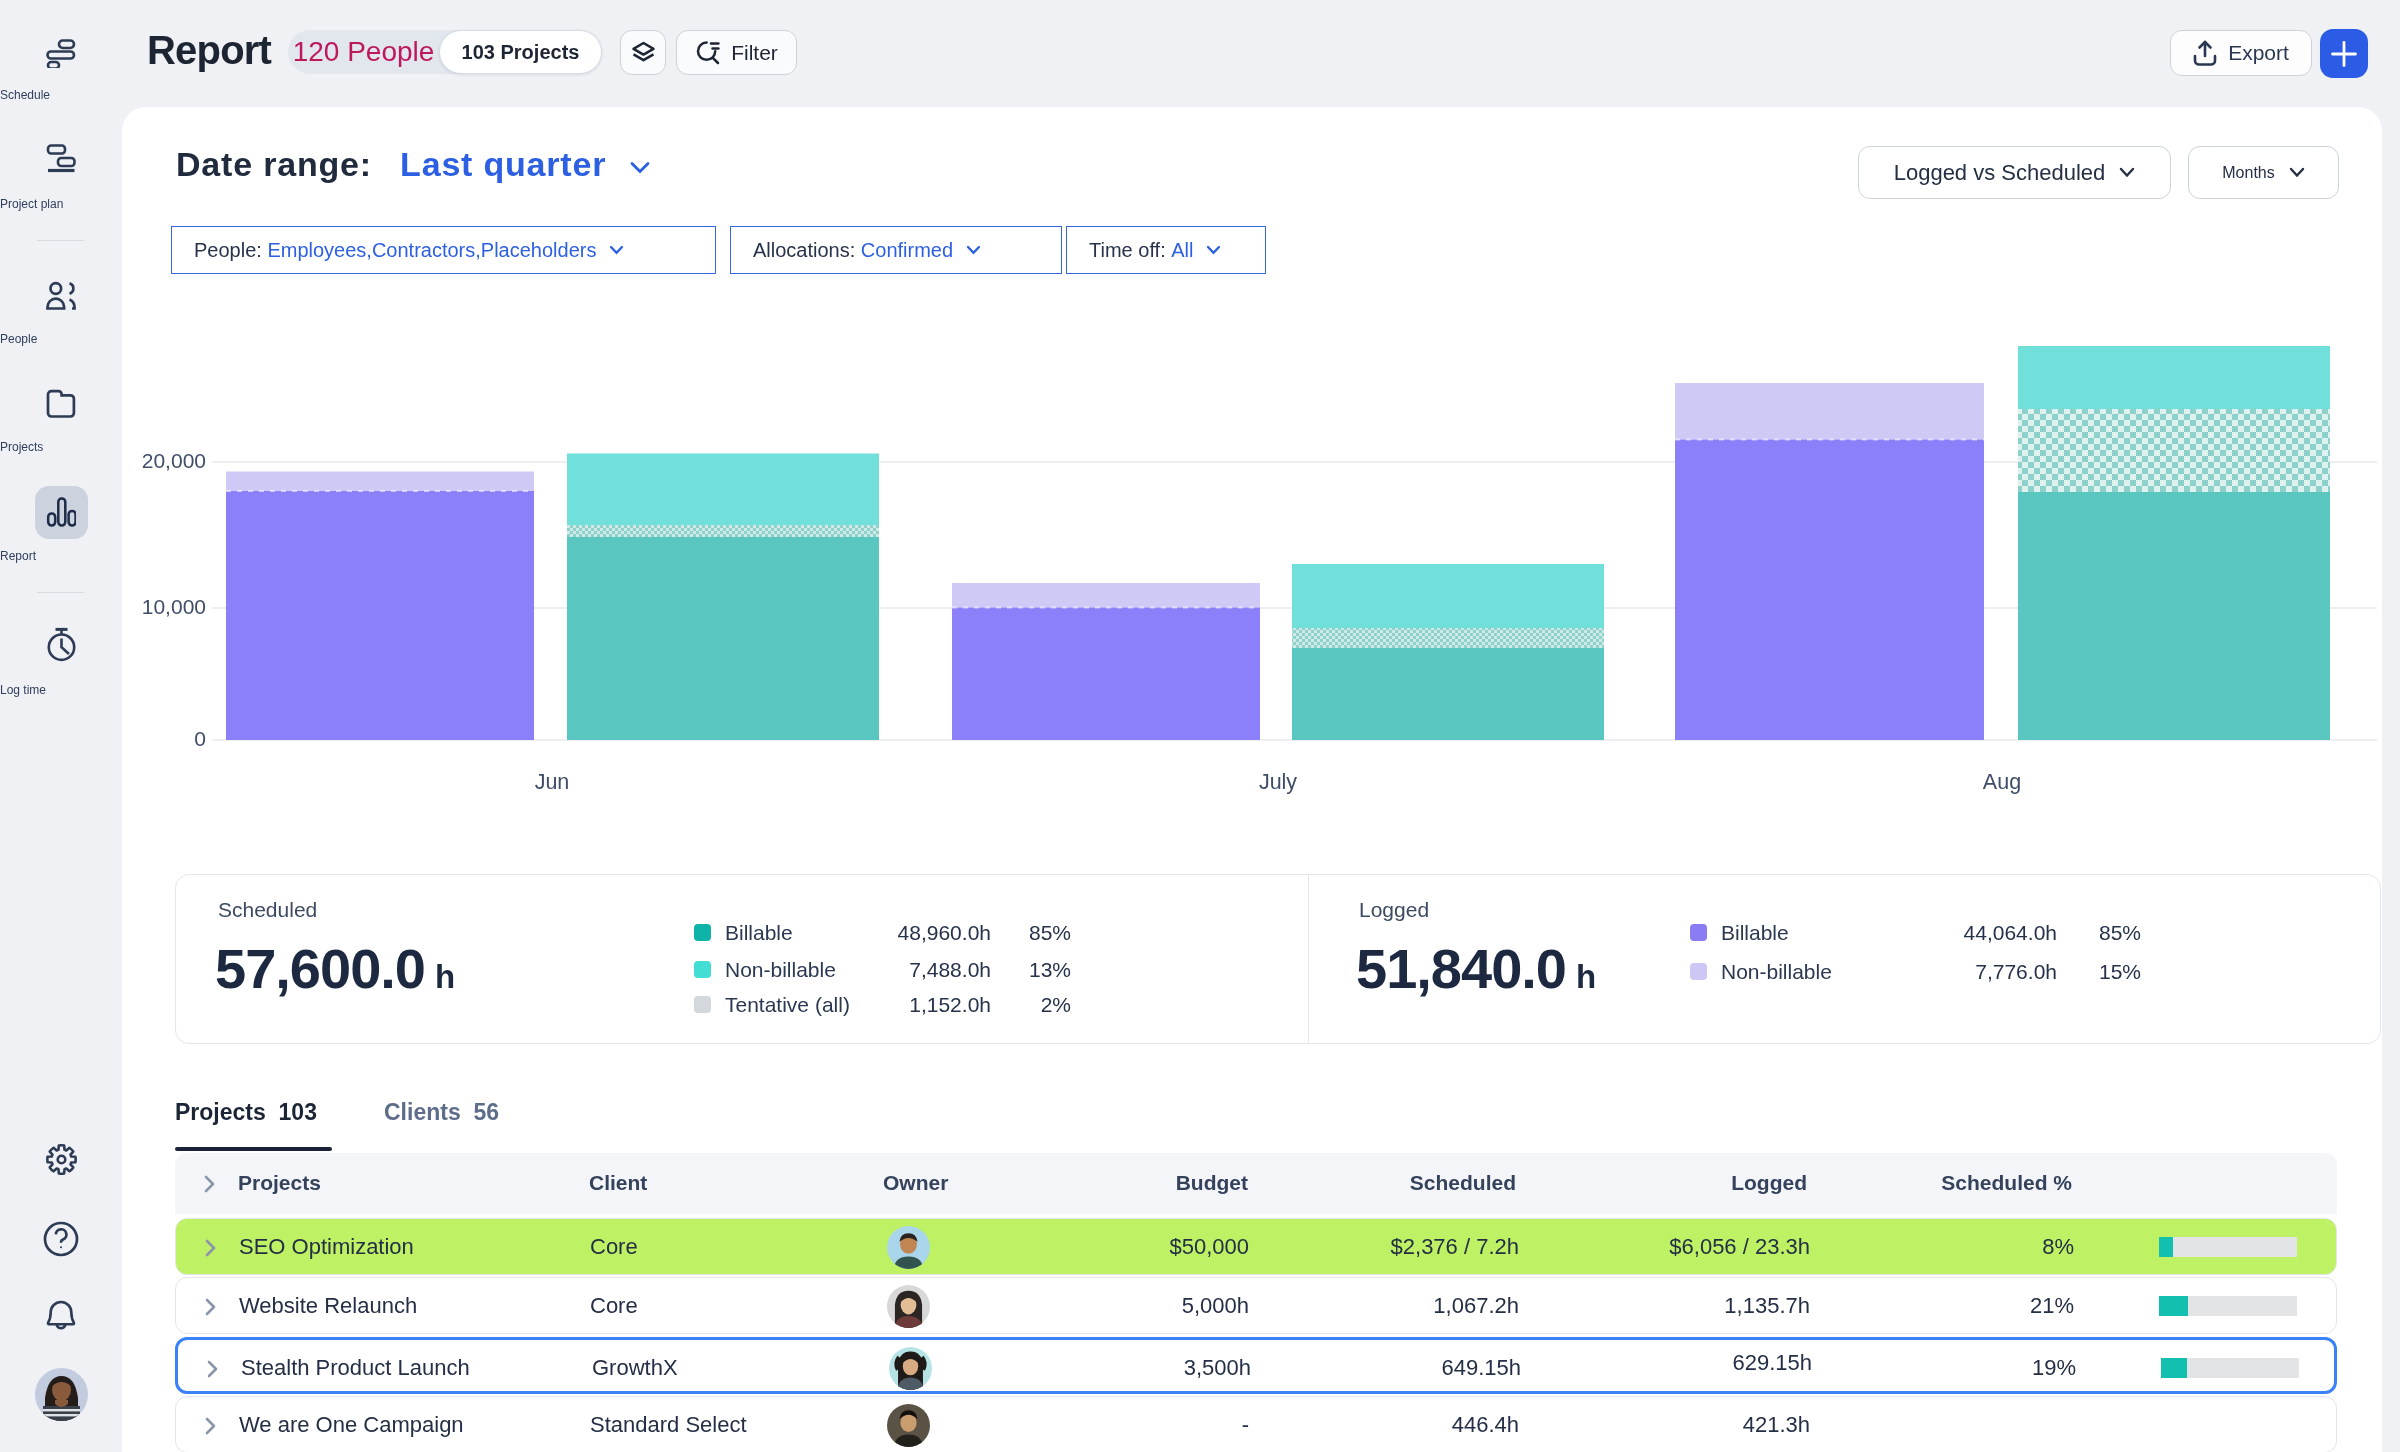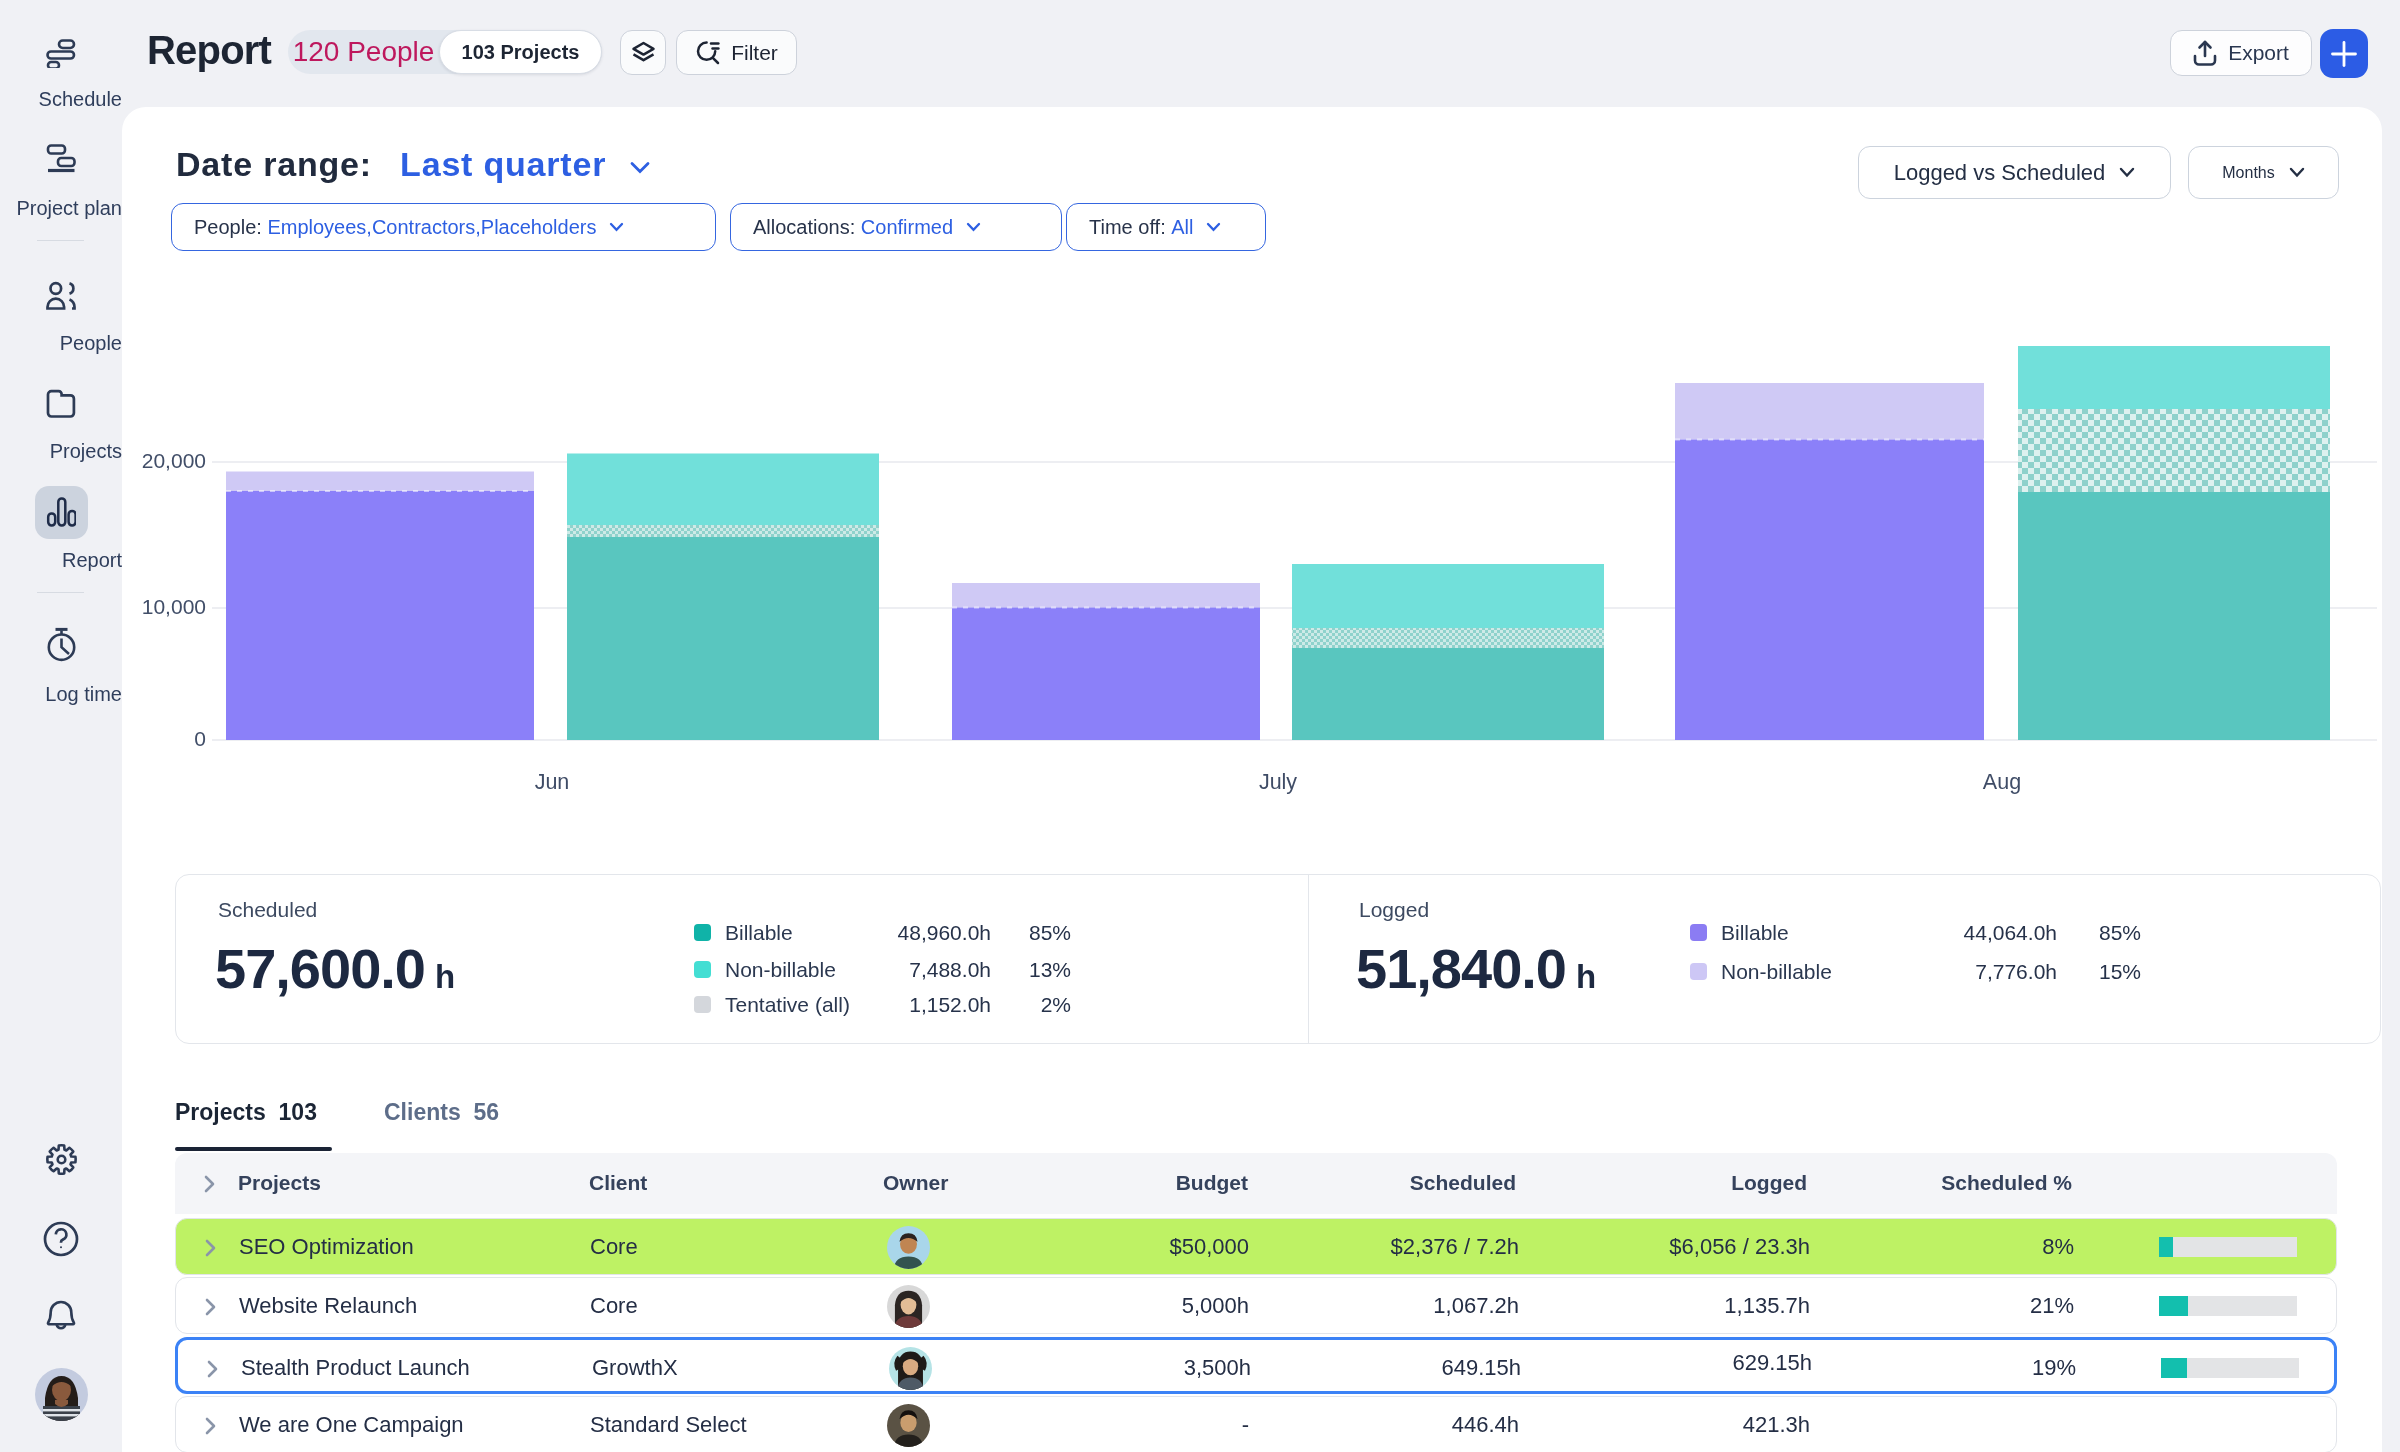--- a/index.html
+++ b/index.html
@@ -1,23 +1,23 @@
 <!DOCTYPE html>
 <html><head>
 <meta charset="utf-8">
 <style>
   * { margin:0; padding:0; box-sizing:border-box; }
   html,body { width:2400px; height:1452px; }
   body { position:relative; background:#f0f1f5; font-family:"Liberation Sans",sans-serif; overflow:hidden; color:#1d2533; }
   .abs { position:absolute; }
   .card { position:absolute; left:122px; top:107px; width:2260px; height:1400px; background:#ffffff; border-radius:24px 24px 0 0; }
   .sideicon { position:absolute; left:0; width:122px; display:flex; justify-content:center; }
-  .sidelabel { position:absolute; left:0; width:122px; text-align:right; font-size:20px; color:#2f3e5c; }
+  .sidelabel { position:absolute; left:0; width:122px; text-align:left; font-size:12px; color:#2f3e5c; }
   .btn { position:absolute; background:#fafbfc; border:1px solid #cdd2db; border-radius:12px; display:flex; align-items:center; justify-content:center; }
-  .pill { position:absolute; top:203px; height:48px; border:1px solid #3566e0; border-radius:12px; background:#fff; display:flex; align-items:center; justify-content:flex-start; padding-left:22px; font-size:20px; color:#28334a; }
+  .pill { position:absolute; top:226px; height:48px; border:1px solid #3566e0; border-radius:0; background:#fff; display:flex; align-items:center; justify-content:flex-start; padding-left:22px; font-size:20px; color:#28334a; }
   .pill .bl { color:#2d5fe2; }
   .hdrcell { position:absolute; font-size:21px; font-weight:bold; color:#35425c; }
   .cell { position:absolute; font-size:22px; color:#242e45; }
   .r { text-align:right; }
   .legsq { position:absolute; width:17px; height:17px; border-radius:4px; }
   .legtx { position:absolute; font-size:21px; color:#2b3850; }
   .legval { position:absolute; font-size:21px; color:#26324a; text-align:right; }
 </style>
 </head>
 <body>

